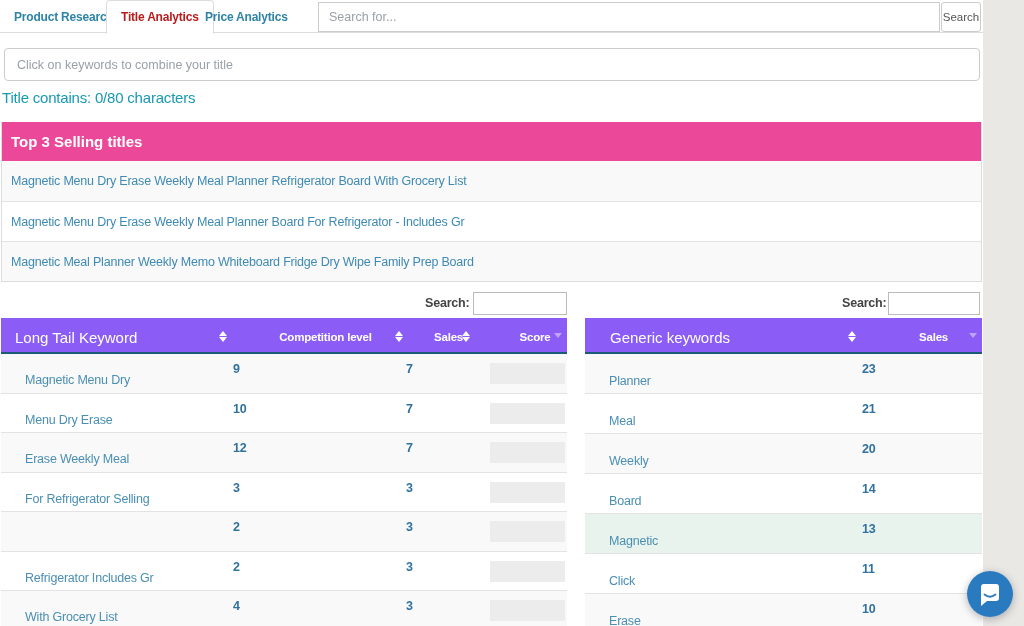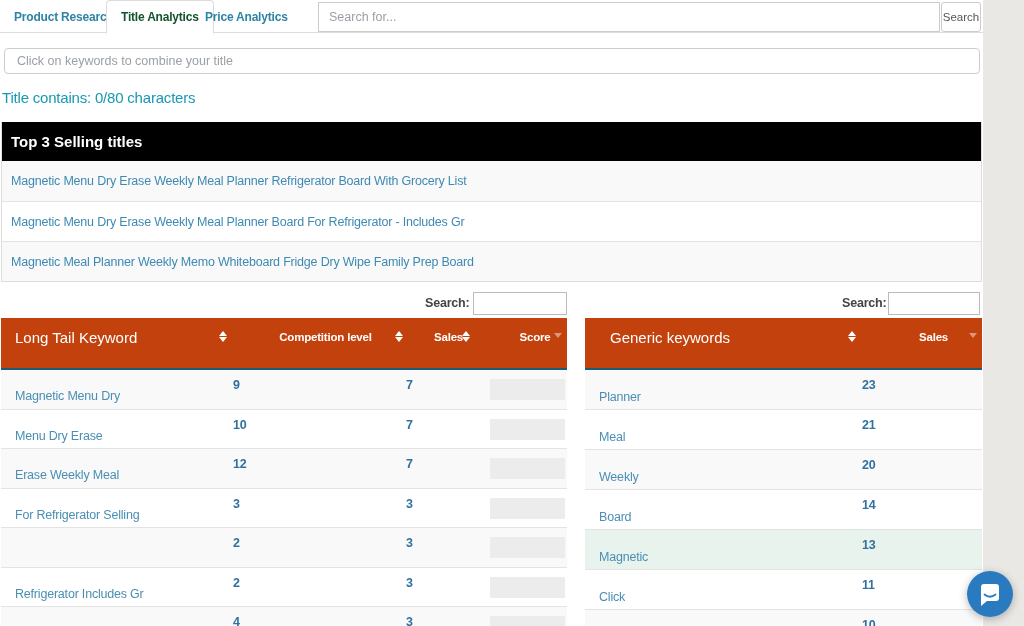--- a/index.html
+++ b/index.html
@@ -9,76 +9,76 @@
   .right-strip { position:absolute; left:983px; top:0; width:41px; height:626px; background:#eae8e5; }
 
   
   .tabbar { position:absolute; left:0; top:0; width:983px; height:33px; border-bottom:1px solid #ddd; }
   .tab { position:absolute; top:0; height:33px; display:flex; align-items:center; padding:0 14px;
          font-size:12px; font-weight:bold; color:#2e84a6; cursor:pointer; }
   .tab.t0 { left:0; }
   .tab.t1 { left:106px; }
   .tab.t2 { left:191px; }
   .tab.active { background:#fff; border:1px solid #ddd; border-bottom:1px solid #fff; height:34px;
-                border-radius:4px 4px 0 0; color:#14532d; }
+                border-radius:4px 4px 0 0; color:#b91c1c; }
   .top-search { position:absolute; left:318px; top:2px; width:622px; height:30px; border:1px solid #ccc;
                 padding:0 10px; font-size:12.5px; color:#555; font-family:inherit; }
   .top-search::placeholder { color:#9aa0a6; }
   .search-btn { position:absolute; left:941px; top:2px; width:40px; height:30px; background:#fff;
                 border:1px solid #ccc; border-radius:3px; font-size:11.5px; color:#555;
                 font-family:inherit; cursor:pointer; }
 
   
-  .combine-input { position:absolute; left:4px; top:48px; width:976px; height:26px; border:1px solid #ccc;
+  .combine-input { position:absolute; left:4px; top:48px; width:976px; height:33px; border:1px solid #ccc;
                    border-radius:4px; padding:0 12px; font-size:12.5px; color:#555; font-family:inherit; }
   .combine-input::placeholder { color:#9aa0a6; }
   .counter { position:absolute; left:2px; top:89px; font-size:15px; font-weight:500; color:#1899b3; }
 
   
   .panel { position:absolute; left:1px; top:122px; width:981px; border:1px solid #ddd; border-top:none; }
-  .panel-header { height:39px; background:#000000; color:#fff; display:flex; align-items:center;
+  .panel-header { height:39px; background:#ec4899; color:#fff; display:flex; align-items:center;
                   padding:0 9px; font-size:15px; font-weight:bold; letter-spacing:0; }
   .title-row { height:40px; display:flex; align-items:center; padding:0 9px; font-size:12.5px;
                color:#3e8ab3; border-top:1px solid #e3e3e3; cursor:pointer; }
   .title-row:first-child { border-top:none; }
   .title-row:nth-child(odd) { background:#f9f9f9; }
 
   
   .tsearch-label { position:absolute; top:296px; font-size:12.5px; font-weight:bold; color:#444; }
   .tsearch-label.l { left:425px; width:43px; text-align:right; }
   .tsearch-label.r { left:842px; width:43px; text-align:right; }
   .tsearch-input { position:absolute; top:292px; height:23px; border:1px solid #bbb; padding:0 6px;
                    font-size:12px; font-family:inherit; }
   .tsearch-input.l { left:473px; width:94px; }
   .tsearch-input.r { left:888px; width:92px; }
 
   
   .dtable { position:absolute; top:318px; }
   .dtable.left  { left:1px;   width:566px; }
   .dtable.right { left:585px; width:397px; }
-  .thead { height:52px; background:#c2410c; border-bottom:2px solid #1d5a78; position:relative;
+  .thead { height:36px; background:#8b5cf6; border-bottom:2px solid #1d5a78; position:relative;
            color:#fff; }
   .th { position:absolute; top:0; height:38px; display:flex; align-items:center; }
   .th-main { font-size:15px; letter-spacing:0; padding-left:14px; }
   .th-sub  { font-size:11.5px; font-weight:bold; padding-left:12px;justify-content:center; }
   .sort-icon { position:absolute; top:13px; display:flex; flex-direction:column; align-items:center;
                gap:1px; cursor:pointer; }
   .tri { width:0; height:0; border-left:4px solid transparent; border-right:4px solid transparent; }
   .tri-up   { border-bottom:5px solid #fff; }
   .tri-down { border-top:5px solid #fff; }
   .desc-icon { position:absolute; top:15px; width:0; height:0; border-left:4px solid transparent;
                border-right:4px solid transparent; border-top:5px solid rgba(255,255,255,.45); cursor:pointer; }
 
   .trow { position:relative; border-bottom:1px solid #e3e3e3; background:#fff; }
   .dtable.left  .trow { height:39.5px; }
   .dtable.right .trow { height:40px; }
   .trow:nth-child(odd) { background:#f9f9f9; }
   .trow.highlight { background:#e9f3ee !important; }
   .cell-kw { position:absolute; left:0; top:8px; bottom:0; display:flex; align-items:center;
-             padding-left:14px; padding-top:6px; font-size:12.5px; color:#4a8fb3; cursor:pointer; }
+             padding-left:24px; padding-top:6px; font-size:12.5px; color:#4a8fb3; cursor:pointer; }
   .cell-num { position:absolute; top:8px; font-size:12.5px; font-weight:bold; color:#30719f; }
   .score-track { position:absolute; left:489px; top:9px; width:75px; height:21px; background:#ececec; }
   .score-fill { height:100%; background:#39b98e; }
 
   
   .dtable.left  .col-comp  { left:232px; }
   .dtable.left  .col-sales { left:405px; }
   .dtable.right .col-sales { left:277px; }
 
   

